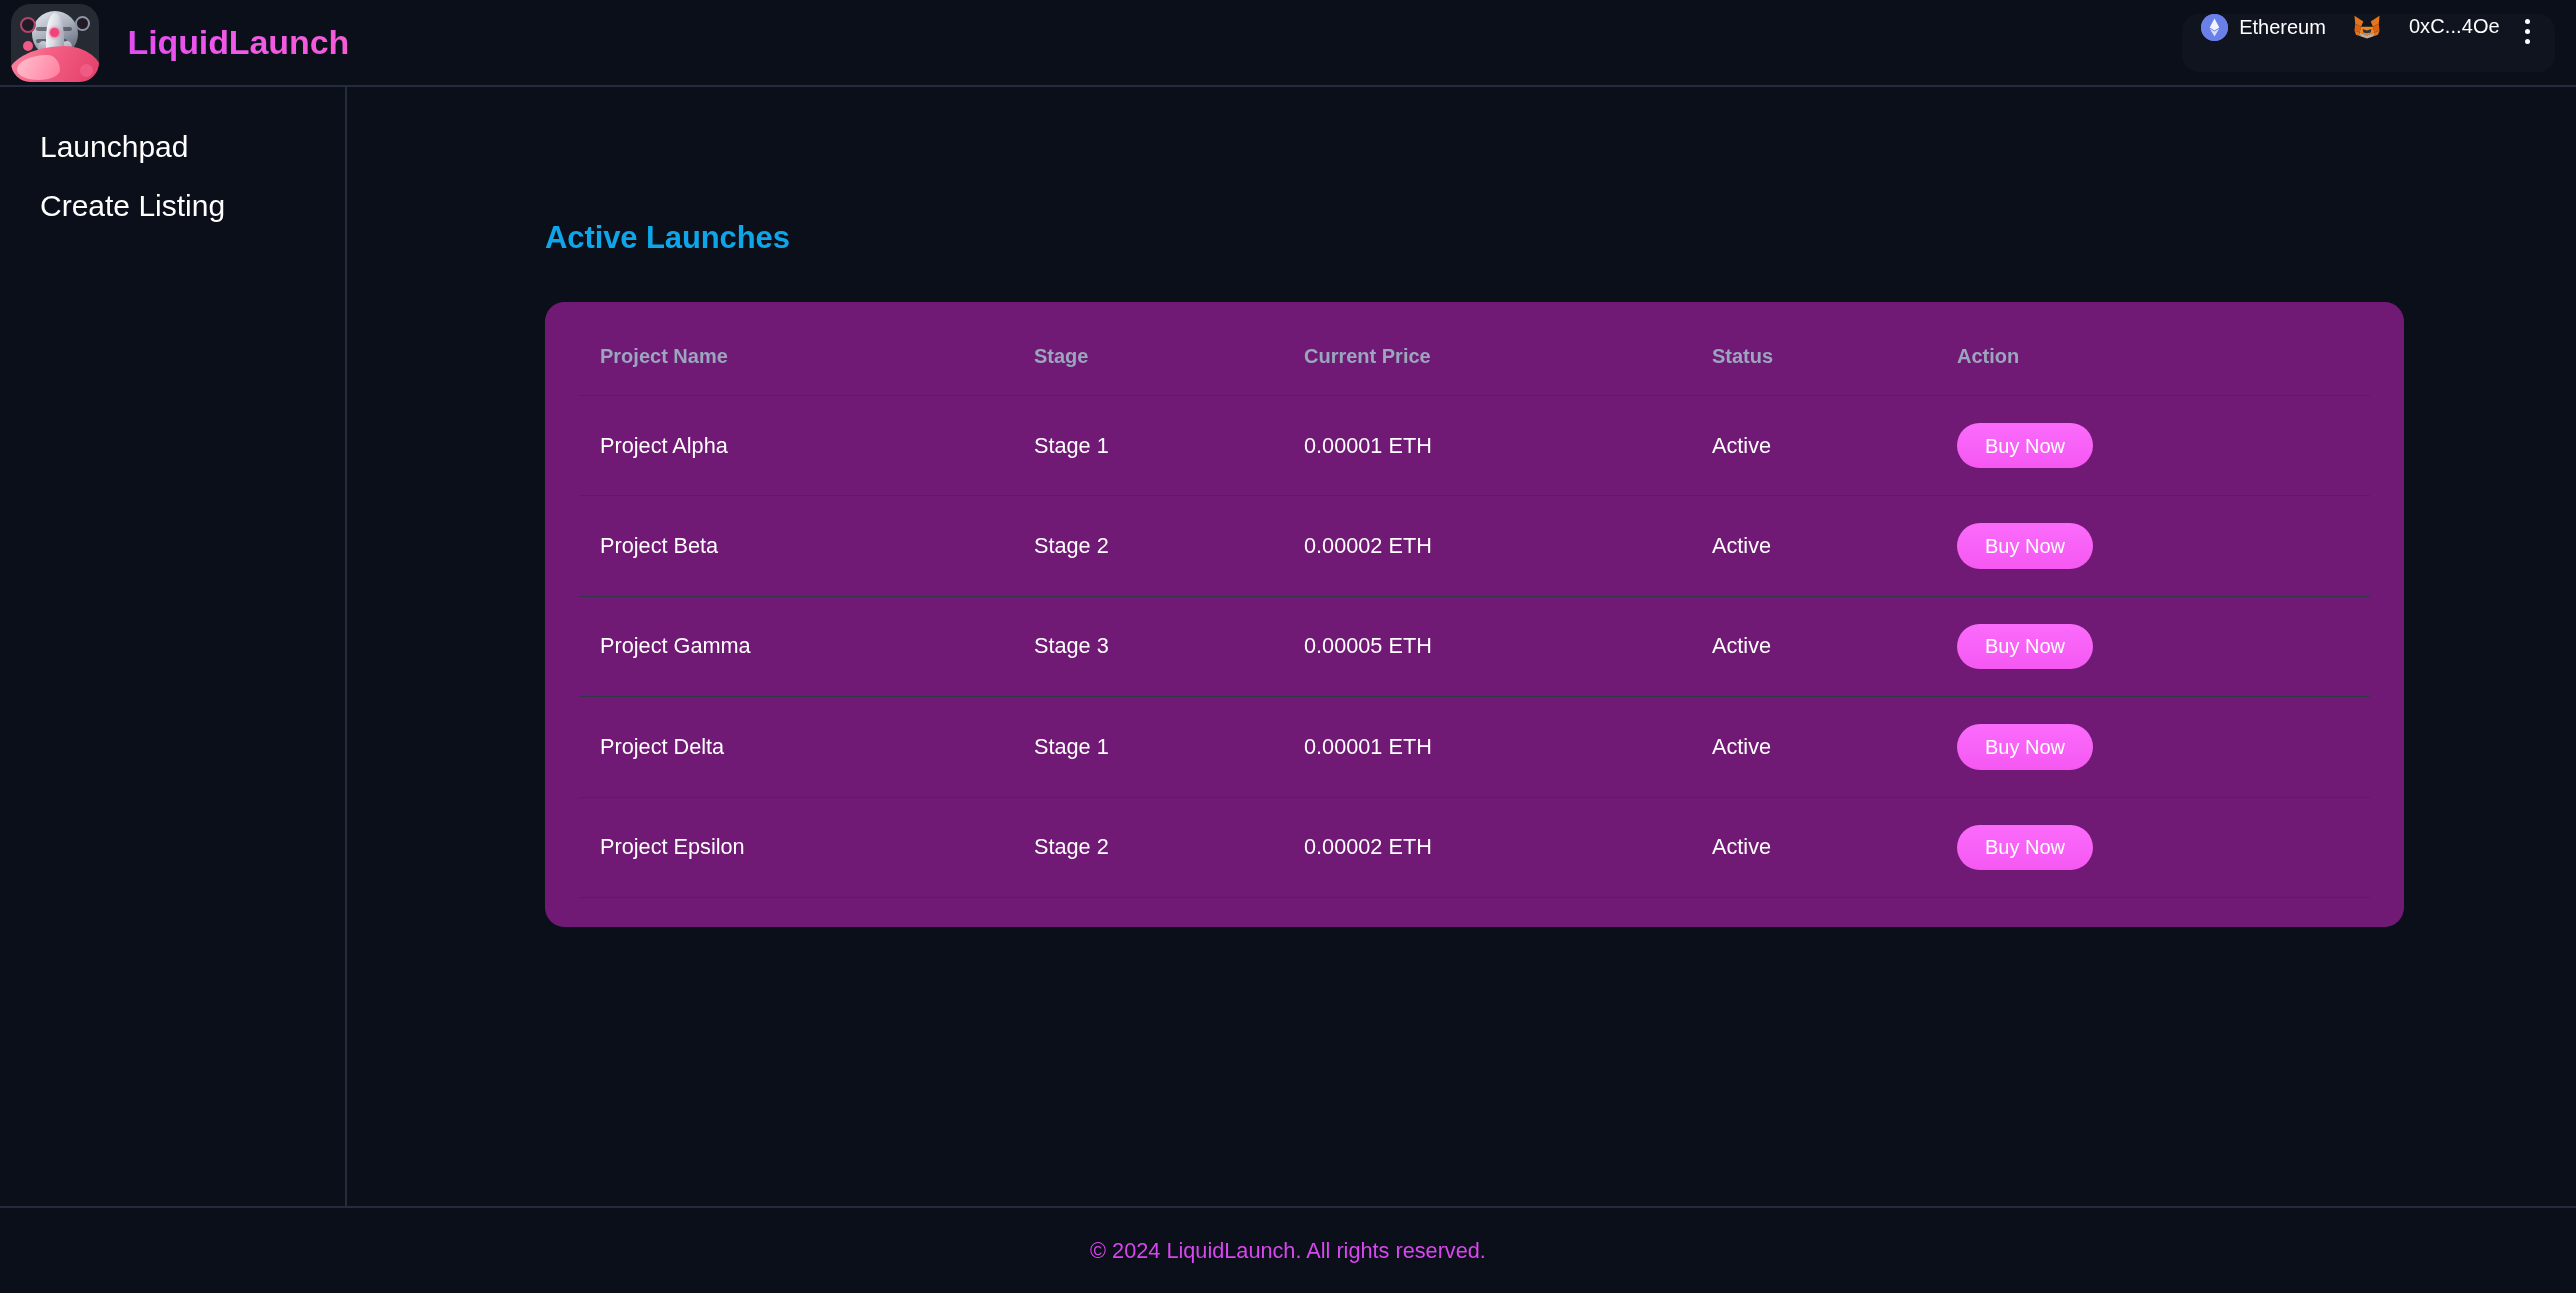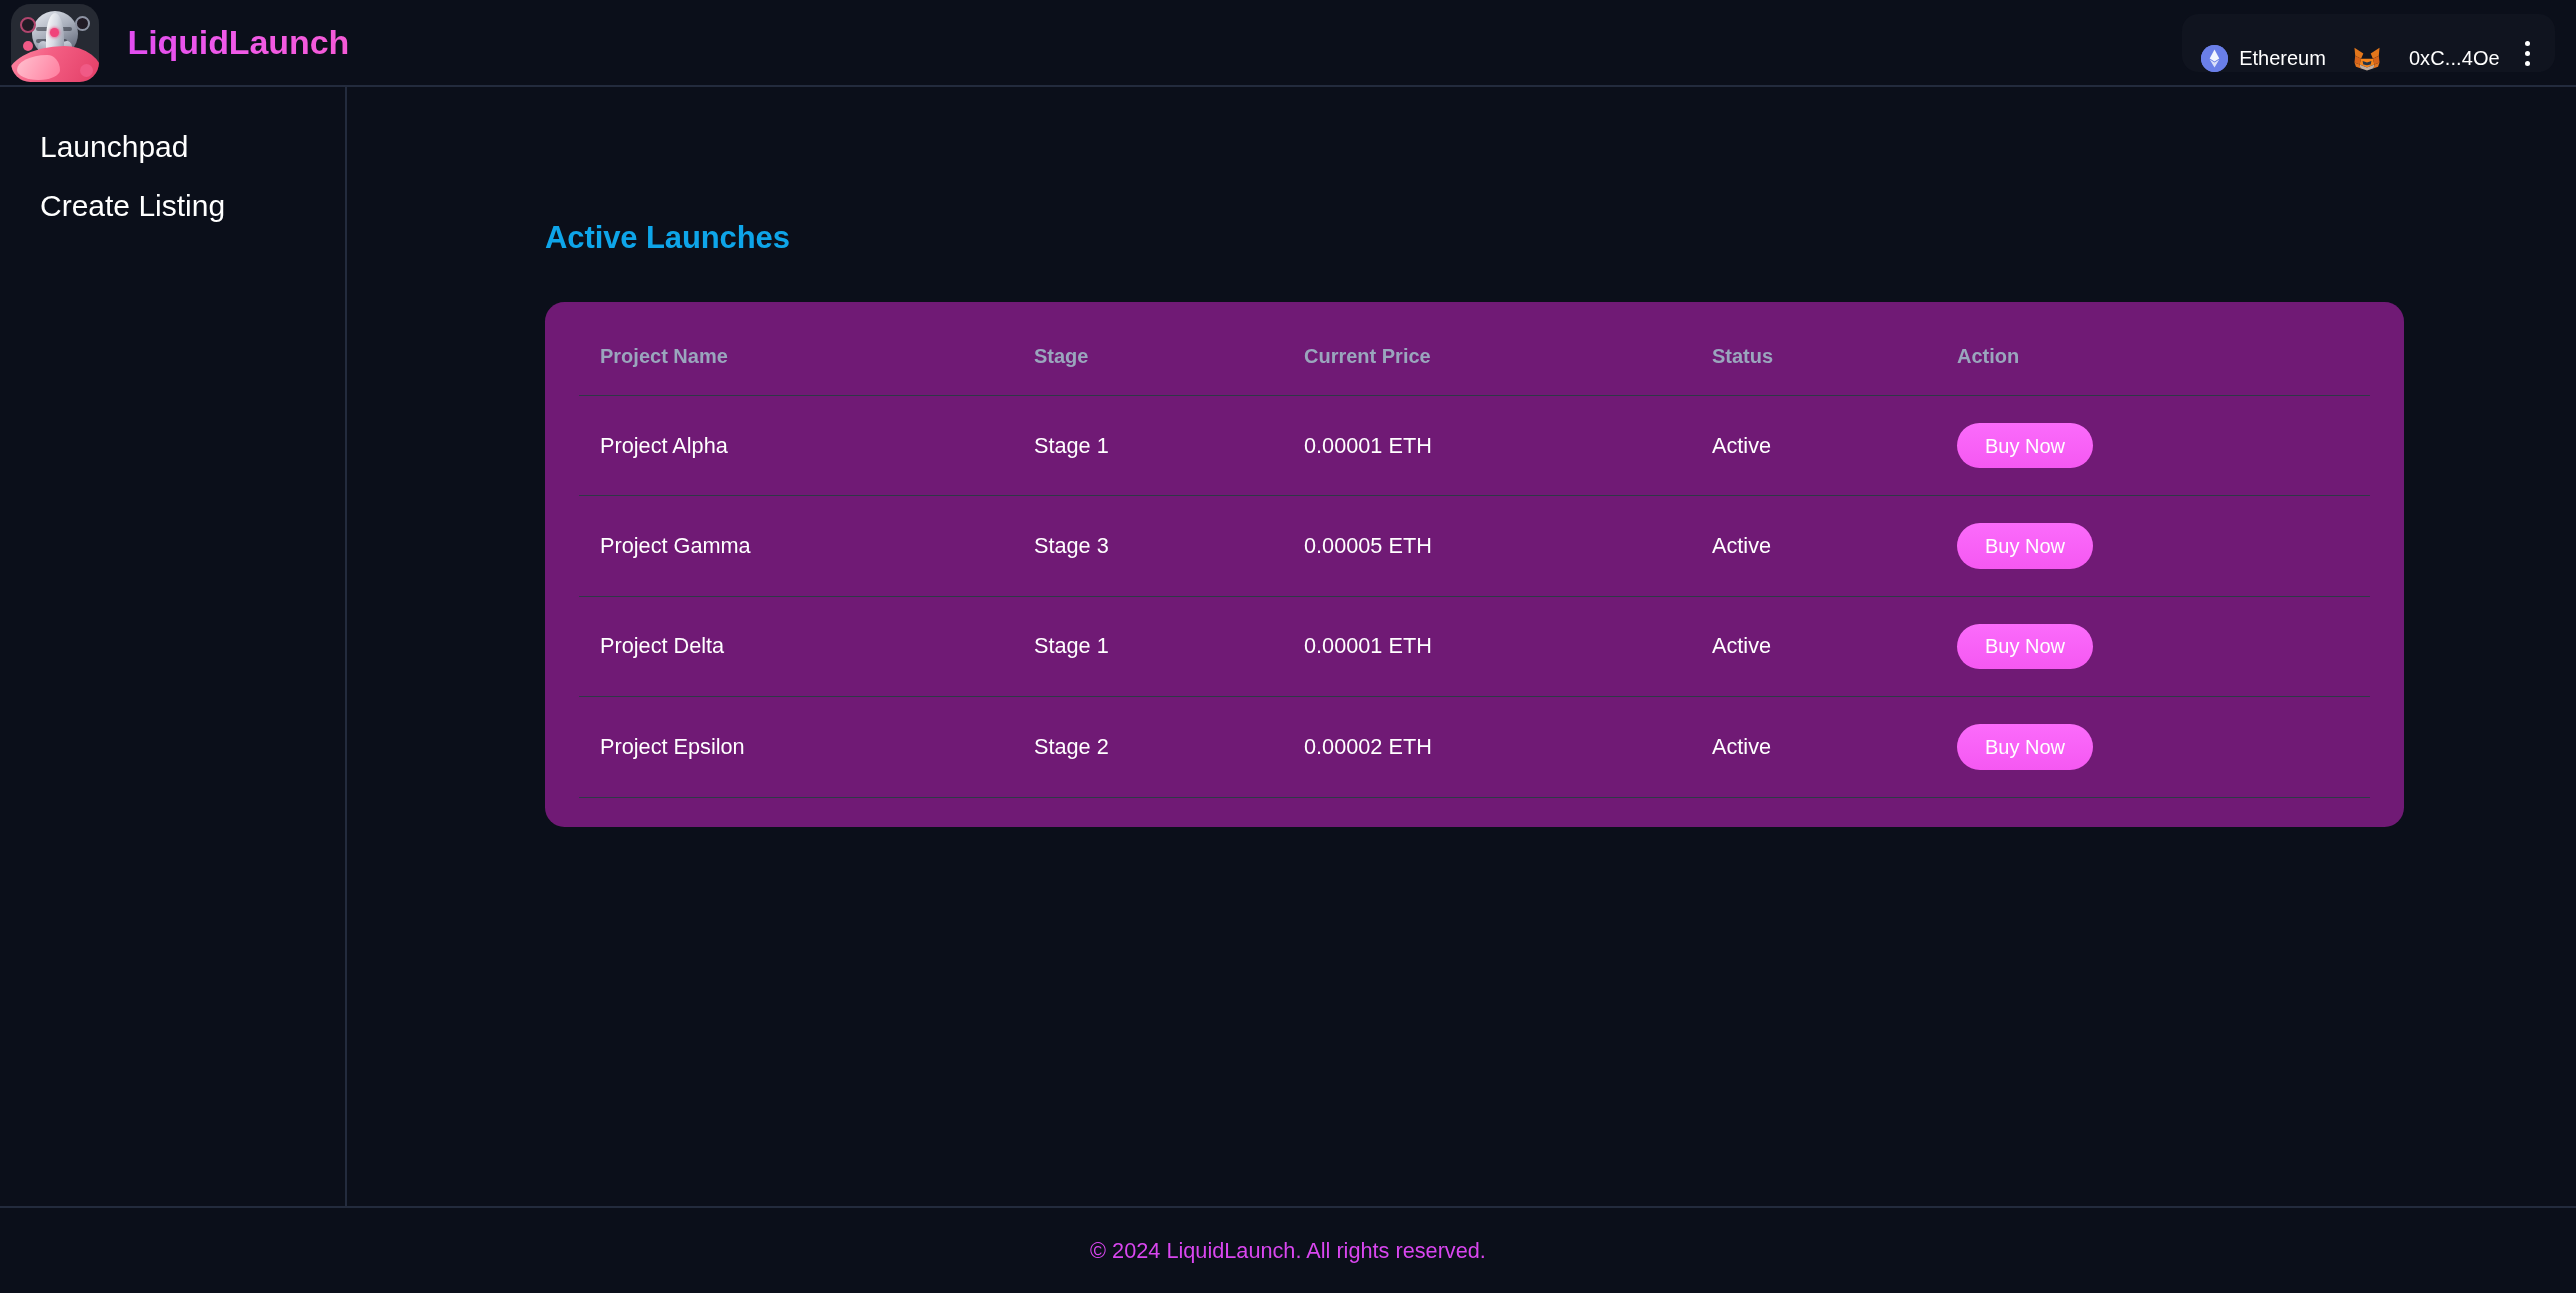--- a/index.html
+++ b/index.html
@@ -132,21 +132,21 @@
     color: #e855f0;
     background: linear-gradient(90deg,#e24df0 0%, #f05ae8 48%, #f55ad6 100%);
     -webkit-background-clip: text;
     background-clip: text;
     -webkit-text-fill-color: transparent;
     white-space: nowrap;
   }
 
   .wallet-chip {
     display: flex;
-    align-items: flex-end;
+    align-items: flex-start;
     gap: 0;
     background: #10141f;
     border-radius: 16.4px;
     height: 58px;
     padding: 0 16.4px 0 19.4px;
   }
   .chain-pill {
     display: flex;
     align-items: center;
     gap: 11.2px;
@@ -390,20 +390,29 @@
             <tr>
               <td class="cell-name">Project Alpha</td>
               <td>Stage 1</td>
               <td>0.00001 ETH</td>
               <td>Active</td>
               <td>
                 <button class="buy-btn">Buy Now</button>
               </td>
             </tr>
             <tr>
+              <td class="cell-name">Project Beta</td>
+              <td>Stage 2</td>
+              <td>0.00002 ETH</td>
+              <td>Active</td>
+              <td>
+                <button class="buy-btn">Buy Now</button>
+              </td>
+            </tr>
+            <tr>
               <td class="cell-name">Project Gamma</td>
               <td>Stage 3</td>
               <td>0.00005 ETH</td>
               <td>Active</td>
               <td>
                 <button class="buy-btn">Buy Now</button>
               </td>
             </tr>
             <tr>
               <td class="cell-name">Project Delta</td>

